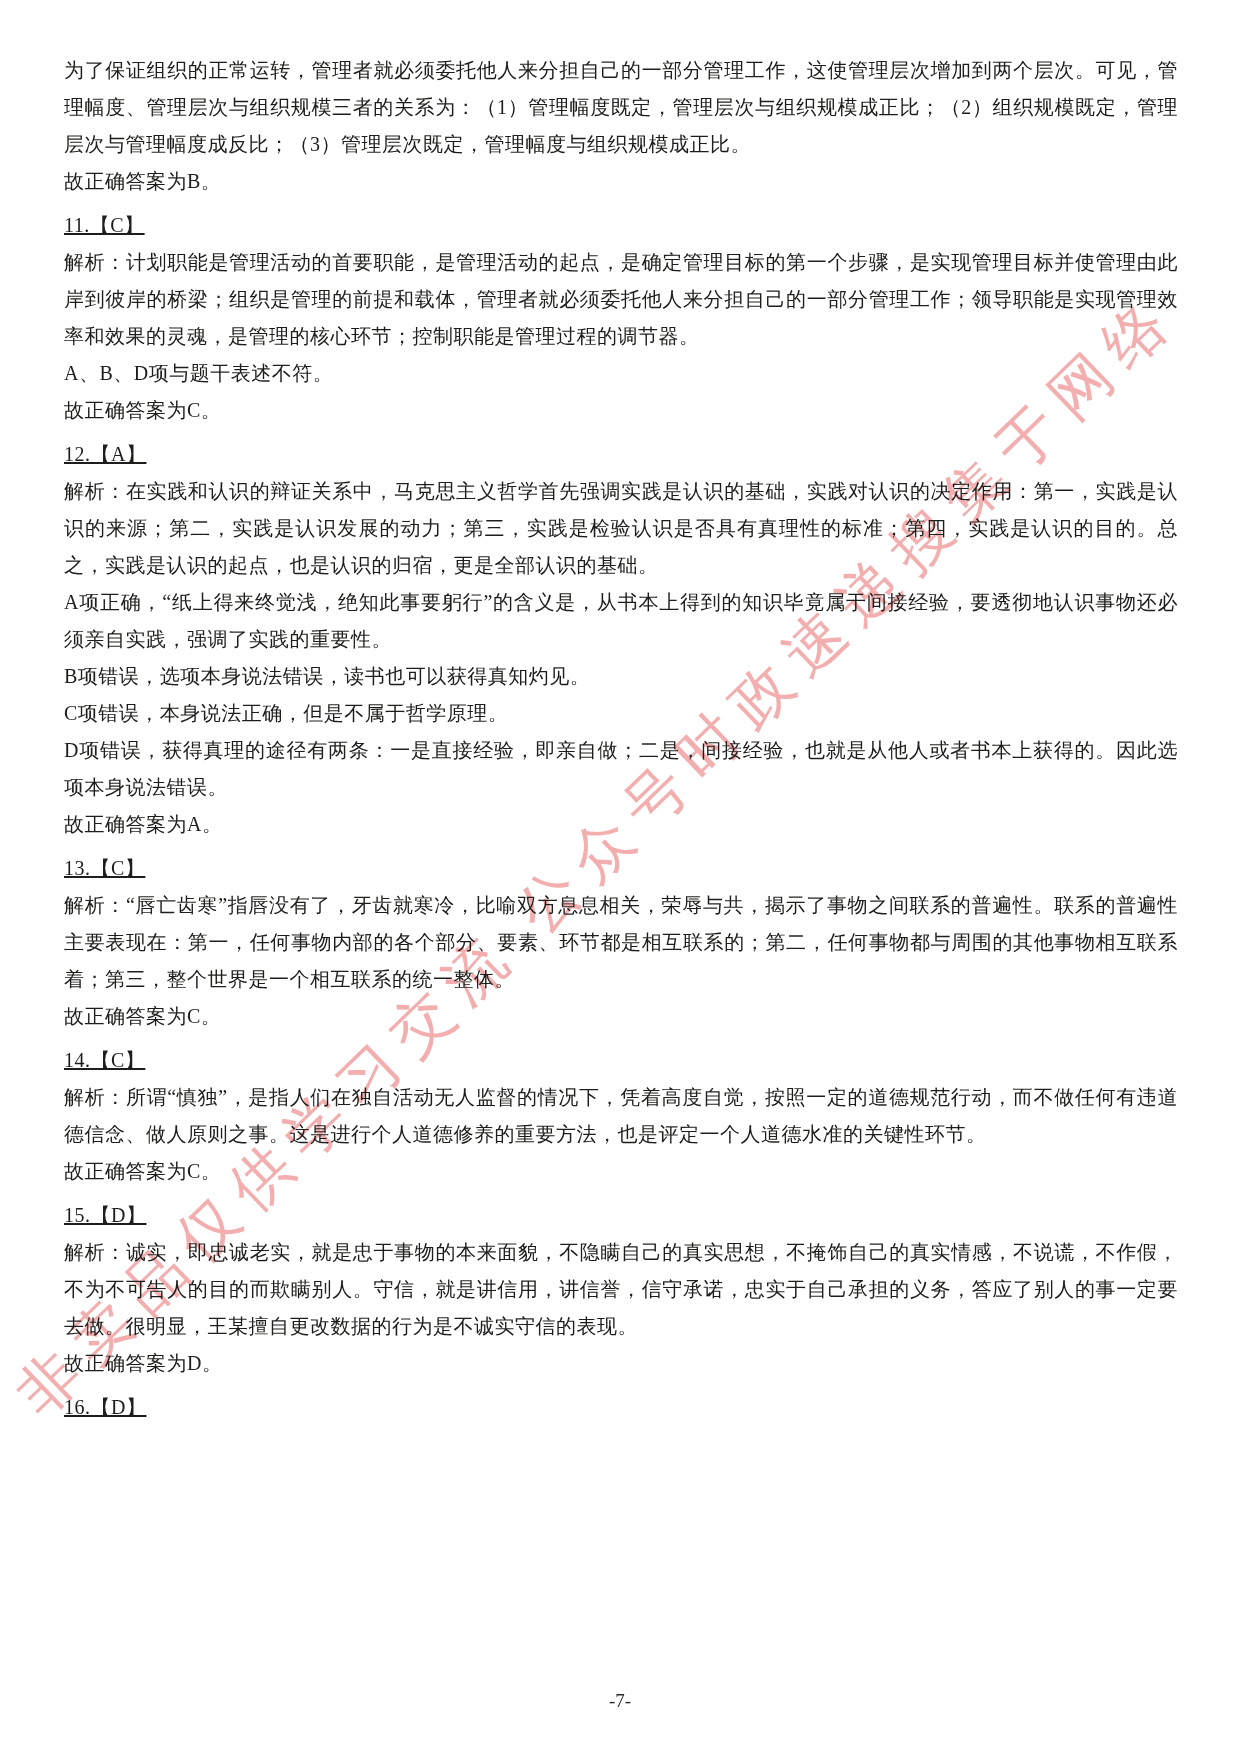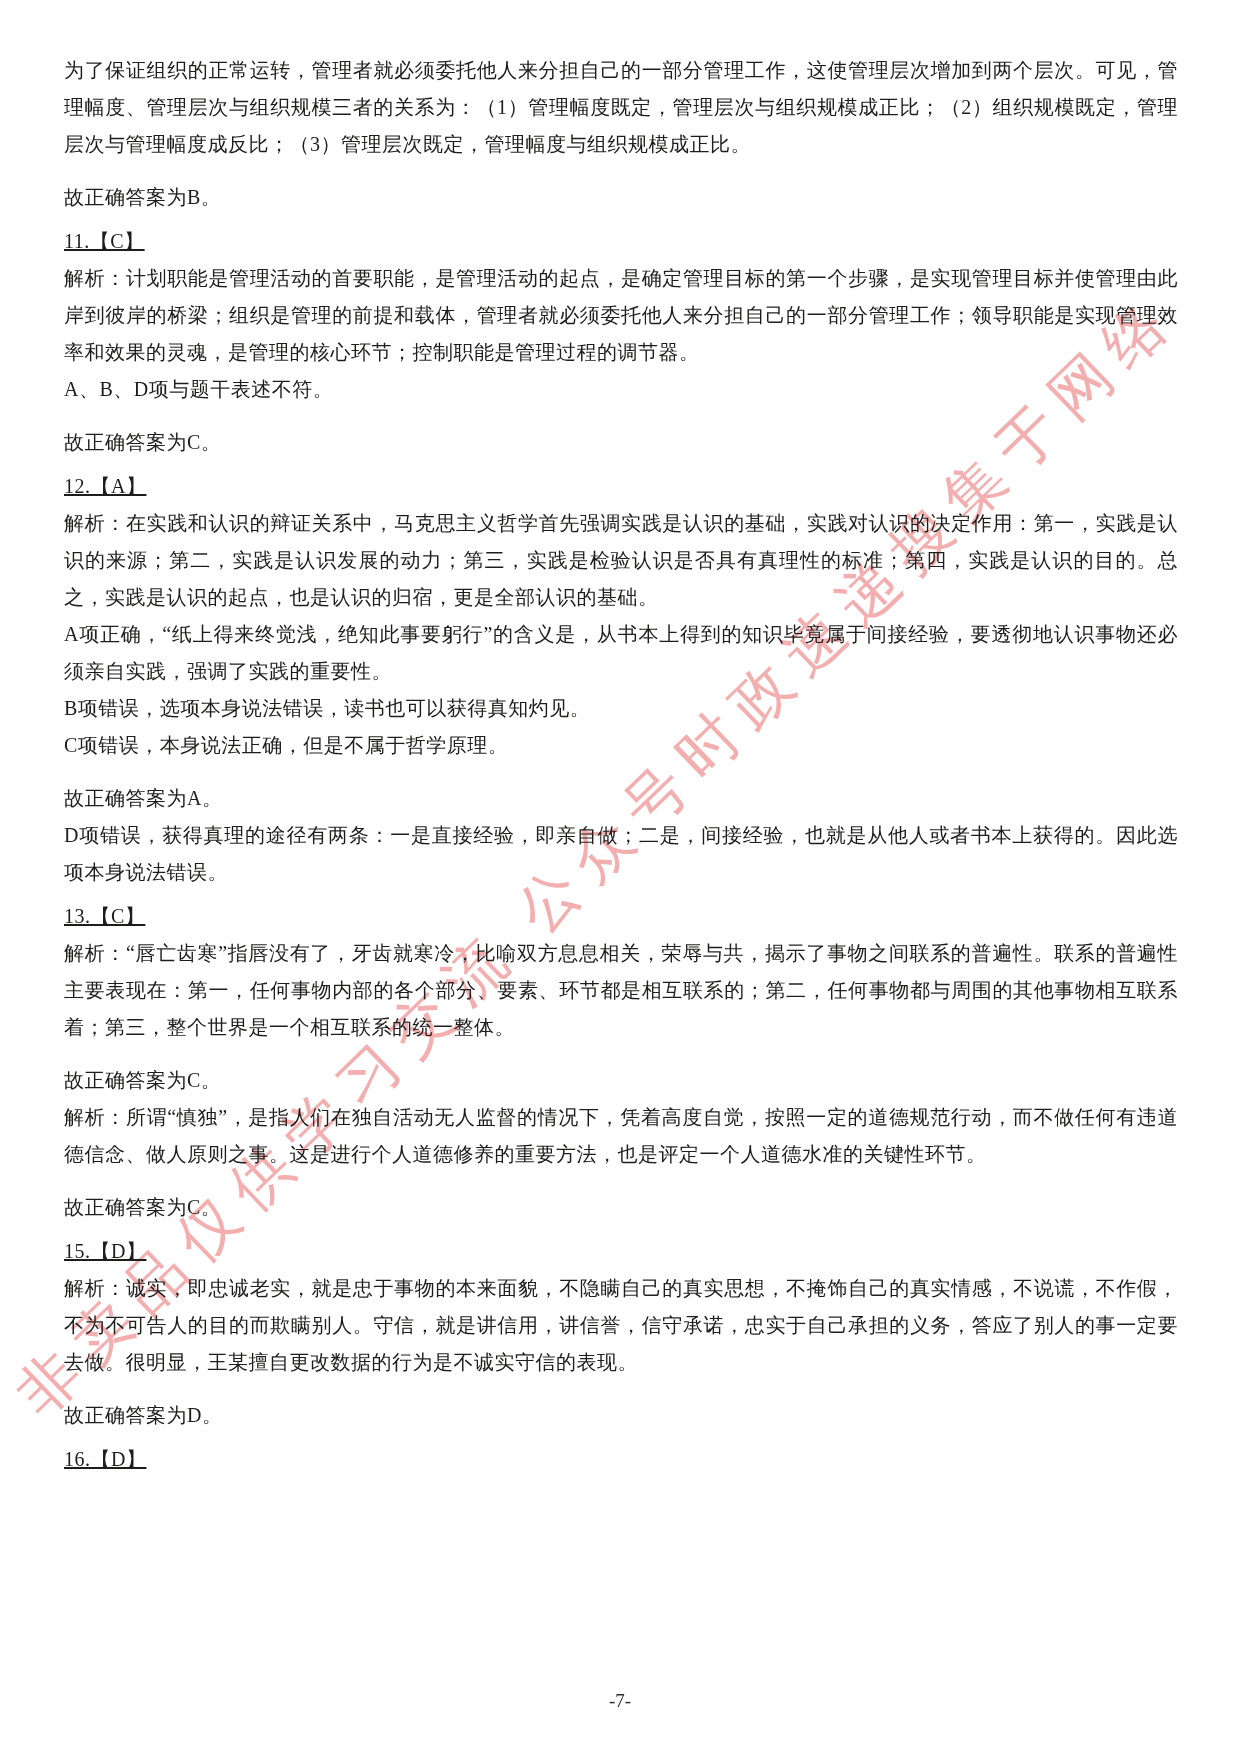--- a/index.html
+++ b/index.html
@@ -32,21 +32,21 @@
   }
   .para.body {
     text-align: justify;
     text-align-last: left;
   }
   .para.qnum {
     margin-top: 7px;
     text-decoration: underline;
   }
   .para.ans {
-    margin-top: 16px;
+    margin-top: 0;
   }
   .watermark {
     position: absolute;
     left: 597px;
     top: 855px;
     width: 1900px;
     transform: translate(-50%, -50%) rotate(-44deg);
     transform-origin: center center;
     text-align: center;
     font-size: 60px;
@@ -80,25 +80,26 @@
     <p class="para ans">故正确答案为B。</p>
     <p class="para qnum">11.【C】</p>
     <p class="para body">解析：计划职能是管理活动的首要职能，是管理活动的起点，是确定管理目标的第一个步骤，是实现管理目标并使管理由此岸到彼岸的桥梁；组织是管理的前提和载体，管理者就必须委托他人来分担自己的一部分管理工作；领导职能是实现管理效率和效果的灵魂，是管理的核心环节；控制职能是管理过程的调节器。</p>
     <p class="para body">A、B、D项与题干表述不符。</p>
     <p class="para ans">故正确答案为C。</p>
     <p class="para qnum">12.【A】</p>
     <p class="para body">解析：在实践和认识的辩证关系中，马克思主义哲学首先强调实践是认识的基础，实践对认识的决定作用：第一，实践是认识的来源；第二，实践是认识发展的动力；第三，实践是检验认识是否具有真理性的标准；第四，实践是认识的目的。总之，实践是认识的起点，也是认识的归宿，更是全部认识的基础。</p>
     <p class="para body">A项正确，“纸上得来终觉浅，绝知此事要躬行”的含义是，从书本上得到的知识毕竟属于间接经验，要透彻地认识事物还必须亲自实践，强调了实践的重要性。</p>
     <p class="para body">B项错误，选项本身说法错误，读书也可以获得真知灼见。</p>
     <p class="para body">C项错误，本身说法正确，但是不属于哲学原理。</p>
+    <p class="para body">D项错误，获得真理的途径有两条：一是直接经验，即亲自做；二是，间接经验，也就是从他人或者书本上获得的。因此选项本身说法错误。</p>
     <p class="para ans">故正确答案为A。</p>
-    <p class="para body">D项错误，获得真理的途径有两条：一是直接经验，即亲自做；二是，间接经验，也就是从他人或者书本上获得的。因此选项本身说法错误。</p>
     <p class="para qnum">13.【C】</p>
     <p class="para body">解析：“唇亡齿寒”指唇没有了，牙齿就寒冷，比喻双方息息相关，荣辱与共，揭示了事物之间联系的普遍性。联系的普遍性主要表现在：第一，任何事物内部的各个部分、要素、环节都是相互联系的；第二，任何事物都与周围的其他事物相互联系着；第三，整个世界是一个相互联系的统一整体。</p>
     <p class="para ans">故正确答案为C。</p>
+    <p class="para qnum">14.【C】</p>
     <p class="para body">解析：所谓“慎独”，是指人们在独自活动无人监督的情况下，凭着高度自觉，按照一定的道德规范行动，而不做任何有违道德信念、做人原则之事。这是进行个人道德修养的重要方法，也是评定一个人道德水准的关键性环节。</p>
     <p class="para ans">故正确答案为C。</p>
     <p class="para qnum">15.【D】</p>
     <p class="para body">解析：诚实，即忠诚老实，就是忠于事物的本来面貌，不隐瞒自己的真实思想，不掩饰自己的真实情感，不说谎，不作假，不为不可告人的目的而欺瞒别人。守信，就是讲信用，讲信誉，信守承诺，忠实于自己承担的义务，答应了别人的事一定要去做。很明显，王某擅自更改数据的行为是不诚实守信的表现。</p>
     <p class="para ans">故正确答案为D。</p>
     <p class="para qnum">16.【D】</p>
   </div>
 
   <div class="footer">-7-</div>
 

